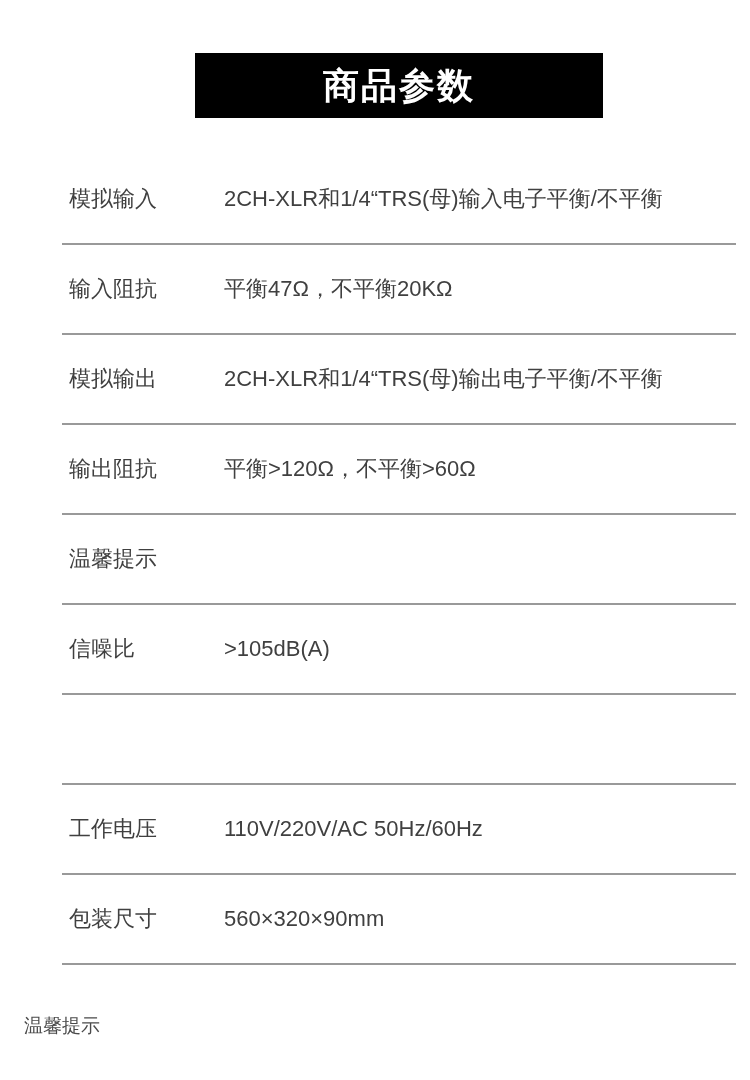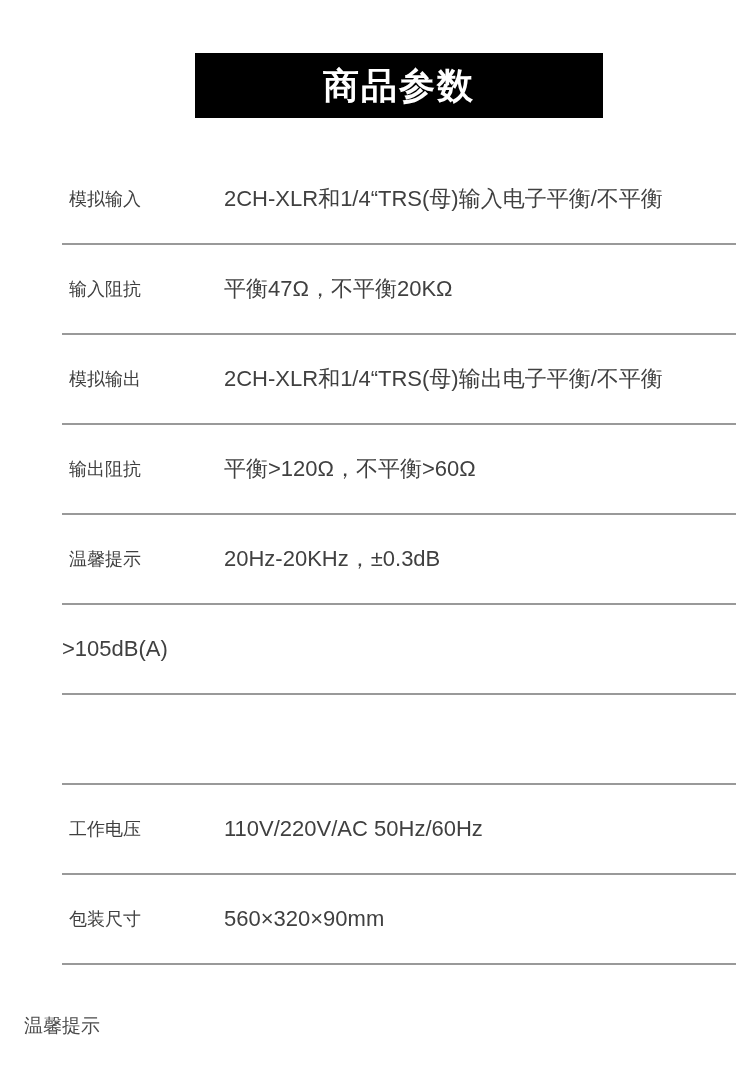--- a/index.html
+++ b/index.html
@@ -35,21 +35,21 @@
     height: 90px;
     display: flex;
     align-items: center;
     border-bottom: 2px solid var(--divider, #999999);
     box-sizing: border-box;
   }
   .spec-label {
     width: 155px;
     margin-left: 7px;
     flex: 0 0 auto;
-    font-size: 18px;
+    font-size: 22px;
     color: var(--body-text, #404040);
     white-space: nowrap;
   }
   .spec-value {
     flex: 1 1 auto;
     font-size: 22px;
     color: var(--body-text, #404040);
     white-space: nowrap;
   }
   .footer-note {
@@ -81,23 +81,23 @@
       <div class="spec-row">
         <div class="spec-label">模拟输出</div>
         <div class="spec-value">2CH-XLR和1/4“TRS(母)输出电子平衡/不平衡</div>
       </div>
       <div class="spec-row">
         <div class="spec-label">输出阻抗</div>
         <div class="spec-value">平衡&gt;120Ω，不平衡&gt;60Ω</div>
       </div>
       <div class="spec-row">
         <div class="spec-label">温馨提示</div>
-        <div class="spec-value">20Hz-20KHz，±0.3dB</div>
       </div>
       <div class="spec-row">
+        <div class="spec-label">信噪比</div>
         <div class="spec-value">&gt;105dB(A)</div>
       </div>
       <div class="spec-row">
       </div>
       <div class="spec-row">
         <div class="spec-label">工作电压</div>
         <div class="spec-value">110V/220V/AC 50Hz/60Hz</div>
       </div>
       <div class="spec-row">
         <div class="spec-label">包装尺寸</div>

